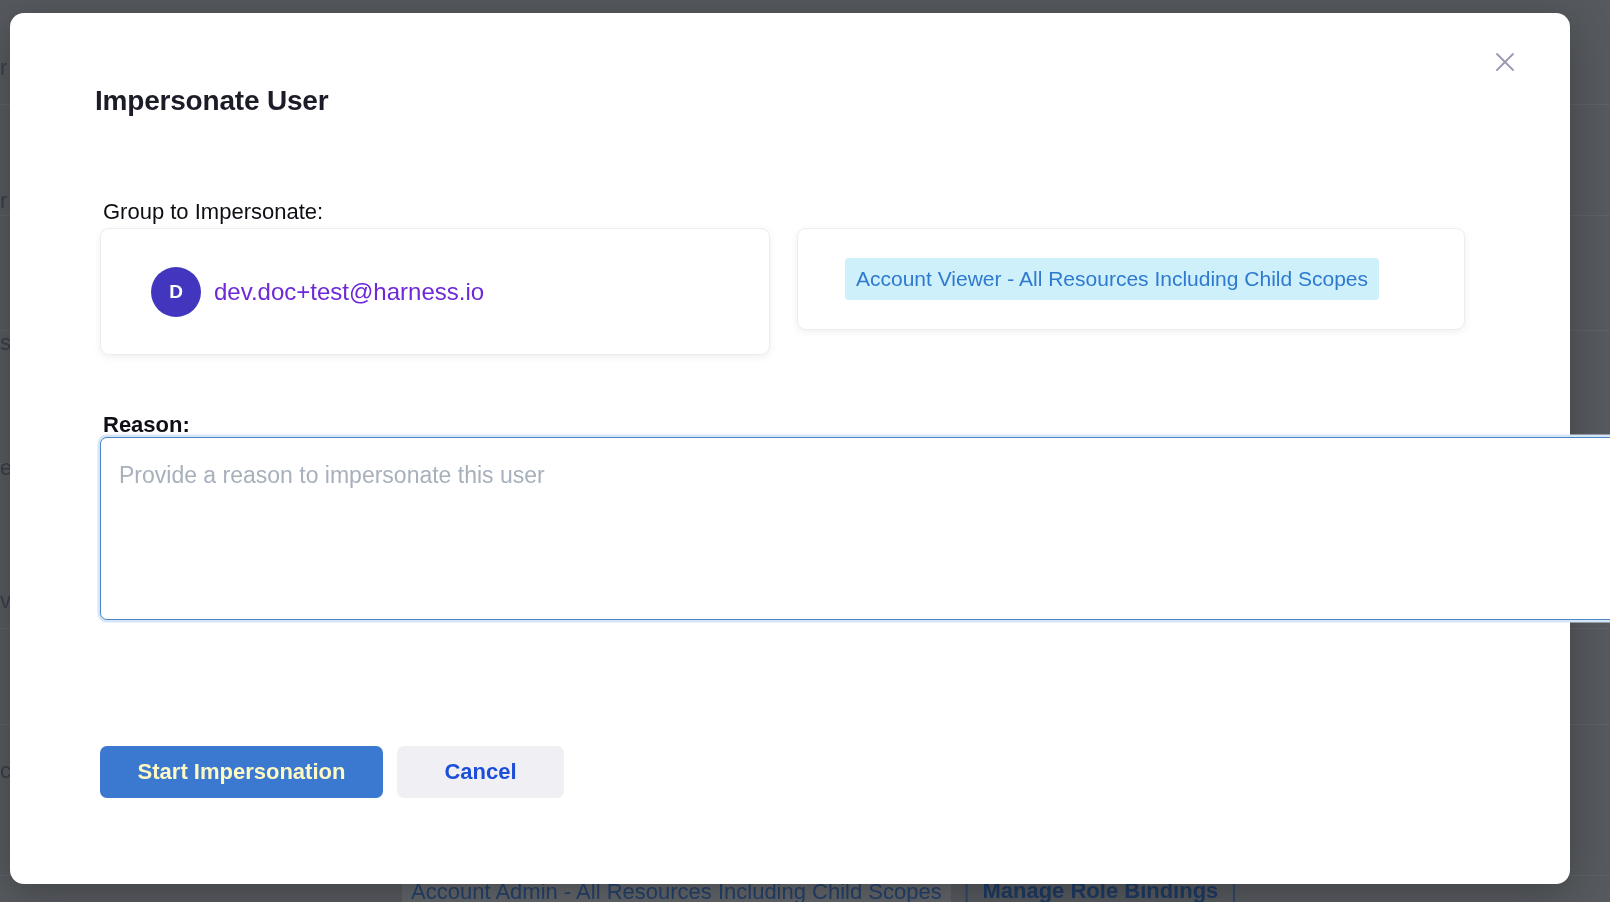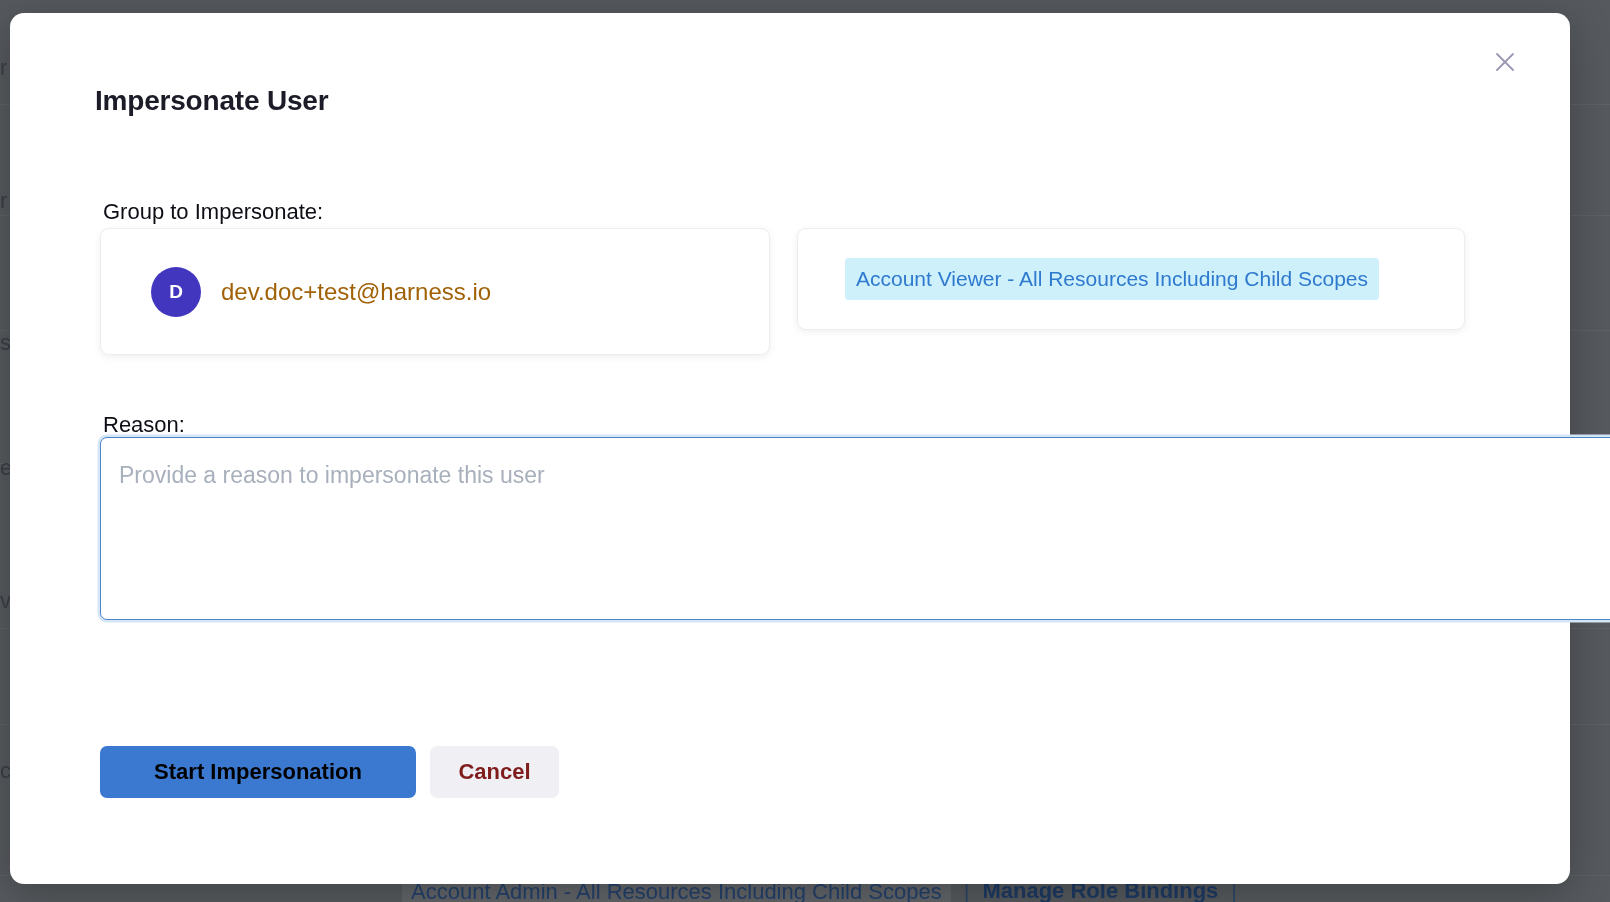--- a/index.html
+++ b/index.html
@@ -43,37 +43,37 @@
   }
   .modal-title {
     position: absolute; left: 85px; top: 72px;
     font-size: 28px; font-weight: 700; color: #1C1C28; letter-spacing: -0.2px;
   }
   .section-label {
     position: absolute; font-size: 22px; color: #0E0E16;
   }
   .label-user   { left: 93px;  top: 186px; }
   .label-role   { left: 789px; top: 186px; }
-  .label-reason { left: 93px;  top: 399px; }
+  .label-reason { left: 93px;  top: 399px; font-weight: bold; }
 
   .card {
     position: absolute; background: #FFFFFF;
     border: 1px solid #EDEDF0; border-radius: 9px;
     box-shadow: 0 2px 7px rgba(96,97,112,0.10);
     display: flex; align-items: center;
   }
   .user-card { left: 90px; top: 215px; width: 670px; height: 127px; padding-left: 50px; gap: 13px; }
   .avatar {
     width: 50px; height: 50px; border-radius: 50%;
     background: #4236BE; color: #FFFFFF;
     font-size: 19px; font-weight: 700;
     display: flex; align-items: center; justify-content: center;
     flex: 0 0 auto;
   }
-  .user-email { font-size: 24px; color: #a16207; margin-left: 7px; }
+  .user-email { font-size: 24px; color: #6d28d9; }
 
   .role-card { left: 787px; top: 215px; width: 668px; height: 102px; padding-left: 47px; }
   .role-badge {
     background: #CDF0FB; color: #2F79CE;
     font-size: 21px; padding: 9px 11px; border-radius: 4px;
   }
 
   .reason-input {
     position: absolute; left: 90px; top: 424px; width: 1537px; height: 183px;
     border: 1.6px solid #4E84C8; border-radius: 7px;
@@ -84,22 +84,22 @@
   }
   .reason-input::placeholder { color: #A8B0BC; }
 
   .actions { position: absolute; left: 90px; top: 733px; display: flex; gap: 14px; }
   .btn {
     height: 52px; border: none; border-radius: 7px; cursor: pointer;
     font-family: "Liberation Sans", sans-serif;
     font-size: 22px; font-weight: 700;
     display: flex; align-items: center; justify-content: center;
   }
-  .btn-primary { width: 316px; background: #3B79D0; color: #000000; }
-  .btn-cancel  { width: 129px; background: #F0F0F4; color: #7f1d1d; }
+  .btn-primary { width: 283px; background: #3B79D0; color: #fef9c3; }
+  .btn-cancel  { width: 167px; background: #F0F0F4; color: #1d4ed8; }
 </style>
 </head>
 <body>
 
 <div>
   <div class="bg-line" style="top:104px"></div>
   <div class="bg-line" style="top:215px"></div>
   <div class="bg-line" style="top:330px"></div>
   <div class="bg-line" style="top:463px"></div>
   <div class="bg-line" style="top:628px"></div>

